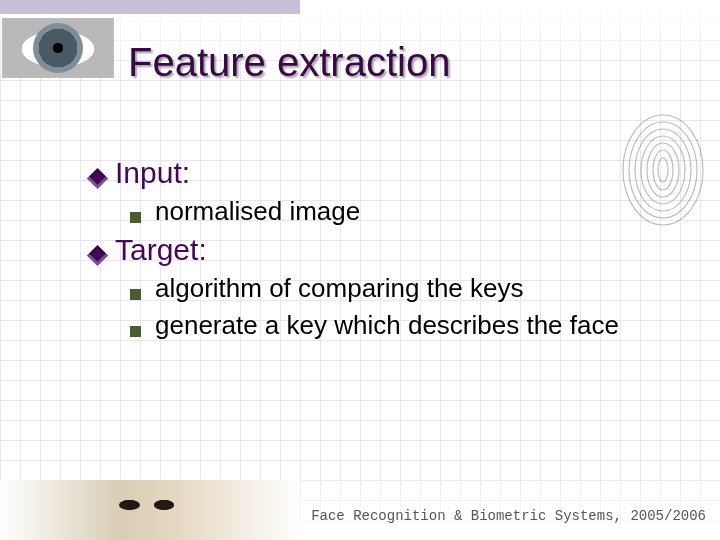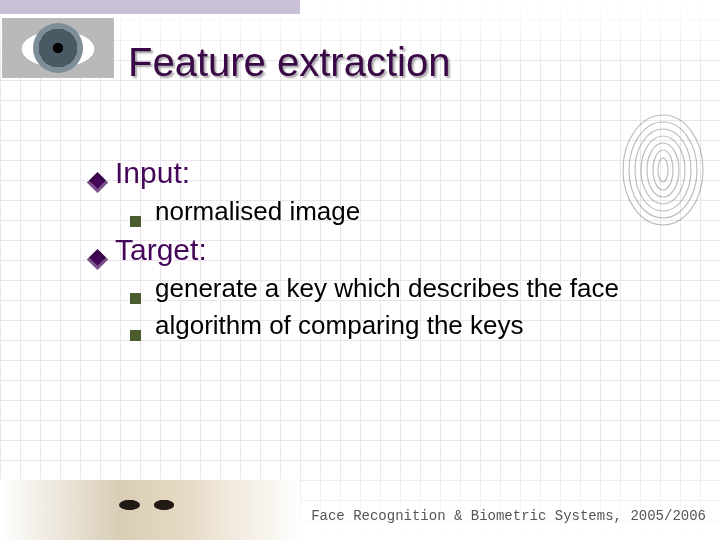--- a/index.html
+++ b/index.html
@@ -41,27 +41,27 @@
   .faceimg .eyes span.r{left:34px}
   .faceimg .brow{position:absolute;top:-3px;width:22px;height:6px;border-radius:3px;
     background:#3a2e22}
   .faceimg .brow.l{left:-1px}
   .faceimg .brow.r{left:33px}
   
   .title{position:absolute;left:128px;top:40px;font-size:40px;
     color:#3a0846;text-shadow:2px 2px 2px rgba(0,0,0,.35);}
   
   .content{position:absolute;left:90px;top:150px;right:30px}
-  .l1{display:flex;align-items:flex-end;font-size:30px;color:#45075a;
+  .l1{display:flex;align-items:center;font-size:30px;color:#45075a;
     margin-top:6px}
   .l1 .dia{width:15px;height:15px;margin-top:10px;margin-right:10px;
     background:#45075a;transform:rotate(45deg);
     box-shadow:inset -3px -3px 0 rgba(255,255,255,.3),
       inset 3px 3px 0 rgba(0,0,0,.2);flex:0 0 auto}
-  .l2{display:flex;align-items:flex-end;font-size:26px;color:#000;
+  .l2{display:flex;align-items:center;font-size:26px;color:#000;
     margin-left:40px;margin-top:6px}
   .l2 .sq{width:11px;height:11px;background:#4b5d2f;margin-top:11px;
     margin-right:14px;flex:0 0 auto}
   
   .footer{position:absolute;right:14px;bottom:16px;font-size:14px;color:#555;
     font-family:Liberation Mono, monospace}
 </style>
 </head>
 <body>
 <div class="slide">
@@ -101,25 +101,25 @@
       <span class="sq"></span>
       <span>normalised image</span>
     </div>
 
     <div class="l1" style="">
       <span class="dia"></span>
       <span>Target:</span>
     </div>
     <div class="l2">
       <span class="sq"></span>
-      <span>generate a key which describes the face</span>
+      <span>algorithm of comparing the keys</span>
     </div>
     <div class="l2">
       <span class="sq"></span>
-      <span>algorithm of comparing the keys</span>
+      <span>generate a key which describes the face</span>
     </div>
   </div>
 
   <div class="faceimg">
     <div class="strip"></div>
     <div class="eyes">
       <span class="brow l"></span>
         <span class="brow r"></span>
       <span></span>
         <span class="r"></span>

